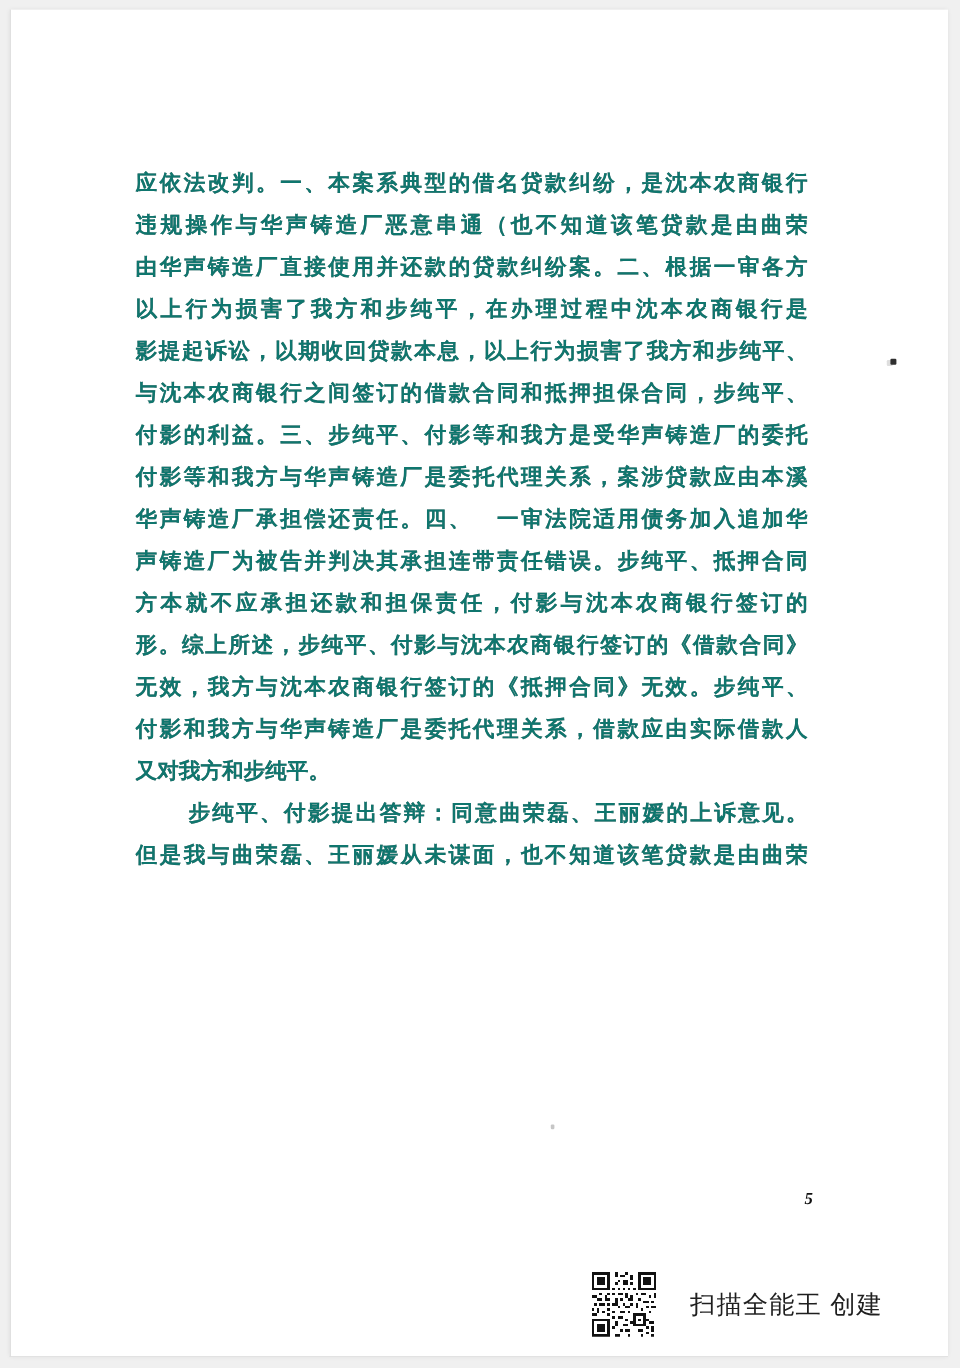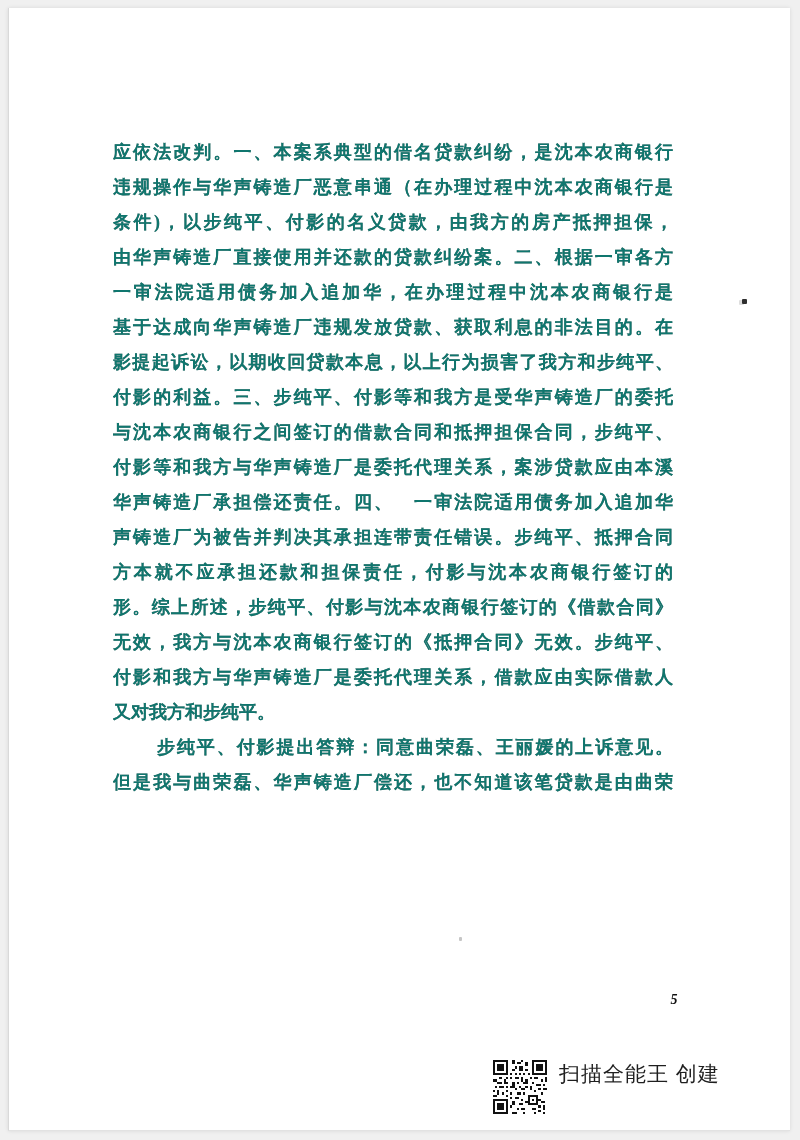--- a/index.html
+++ b/index.html
@@ -83,22 +83,22 @@
     width: 3px;
     height: 4px;
     background: #c6c6c6;
     border-radius: 1px;
   }
   .footer {
     position: absolute;
     left: 484px;
     top: 1052px;
     display: flex;
-    align-items: flex-start;
-    gap: 12px;
+    align-items: center;
+    gap: 28px;
   }
   .qr {
     width: 54px;
     height: 54px;
     fill: #111111;
   }
   .qr-label {
     font-size: 21px;
     color: #1f1f1f;
     letter-spacing: 1px;
@@ -108,38 +108,36 @@
   }
 </style>
 </head>
 <body>
 
 <div class="canvas">
   <div class="page">
 
     <div class="textblock">
       <div class="line">应依法改判。一、本案系典型的借名贷款纠纷，是沈本农商银行</div>
-      <div class="line">违规操作与华声铸造厂恶意串通（在办理过程中沈本农商银行是</div>
-      <div class="line">条件)，以步纯平、付影的名义贷款，由我方的房产抵押担保，</div>
+      <div class="line">违规操作与华声铸造厂恶意串通（也不知道该笔贷款是由曲荣</div>
       <div class="line">由华声铸造厂直接使用并还款的贷款纠纷案。二、根据一审各方</div>
-      <div class="line">一审法院适用债务加入追加华，在办理过程中沈本农商银行是</div>
-      <div class="line">基于达成向华声铸造厂违规发放贷款、获取利息的非法目的。在</div>
+      <div class="line">以上行为损害了我方和步纯平，在办理过程中沈本农商银行是</div>
       <div class="line">影提起诉讼，以期收回贷款本息，以上行为损害了我方和步纯平、</div>
+      <div class="line">与沈本农商银行之间签订的借款合同和抵押担保合同，步纯平、</div>
       <div class="line">付影的利益。三、步纯平、付影等和我方是受华声铸造厂的委托</div>
-      <div class="line">与沈本农商银行之间签订的借款合同和抵押担保合同，步纯平、</div>
       <div class="line">付影等和我方与华声铸造厂是委托代理关系，案涉贷款应由本溪</div>
       <div class="line">华声铸造厂承担偿还责任。四、　一审法院适用债务加入追加华</div>
       <div class="line">声铸造厂为被告并判决其承担连带责任错误。步纯平、抵押合同</div>
       <div class="line">方本就不应承担还款和担保责任，付影与沈本农商银行签订的</div>
       <div class="line">形。综上所述，步纯平、付影与沈本农商银行签订的《借款合同》</div>
       <div class="line">无效，我方与沈本农商银行签订的《抵押合同》无效。步纯平、</div>
       <div class="line">付影和我方与华声铸造厂是委托代理关系，借款应由实际借款人</div>
       <div class="line para-end">又对我方和步纯平。</div>
       <div class="line indent">步纯平、付影提出答辩：同意曲荣磊、王丽媛的上诉意见。</div>
-      <div class="line">但是我与曲荣磊、华声铸造厂偿还，也不知道该笔贷款是由曲荣</div>
+      <div class="line">但是我与曲荣磊、王丽媛从未谋面，也不知道该笔贷款是由曲荣</div>
     </div>
 
     <div class="page-number">5</div>
 
     <div class="speck-dark"></div>
     <div class="speck-faint"></div>
 
     <div class="footer">
       <svg class="qr" viewBox="0 0 25 25" shape-rendering="crispEdges" xmlns="http://www.w3.org/2000/svg">
 

